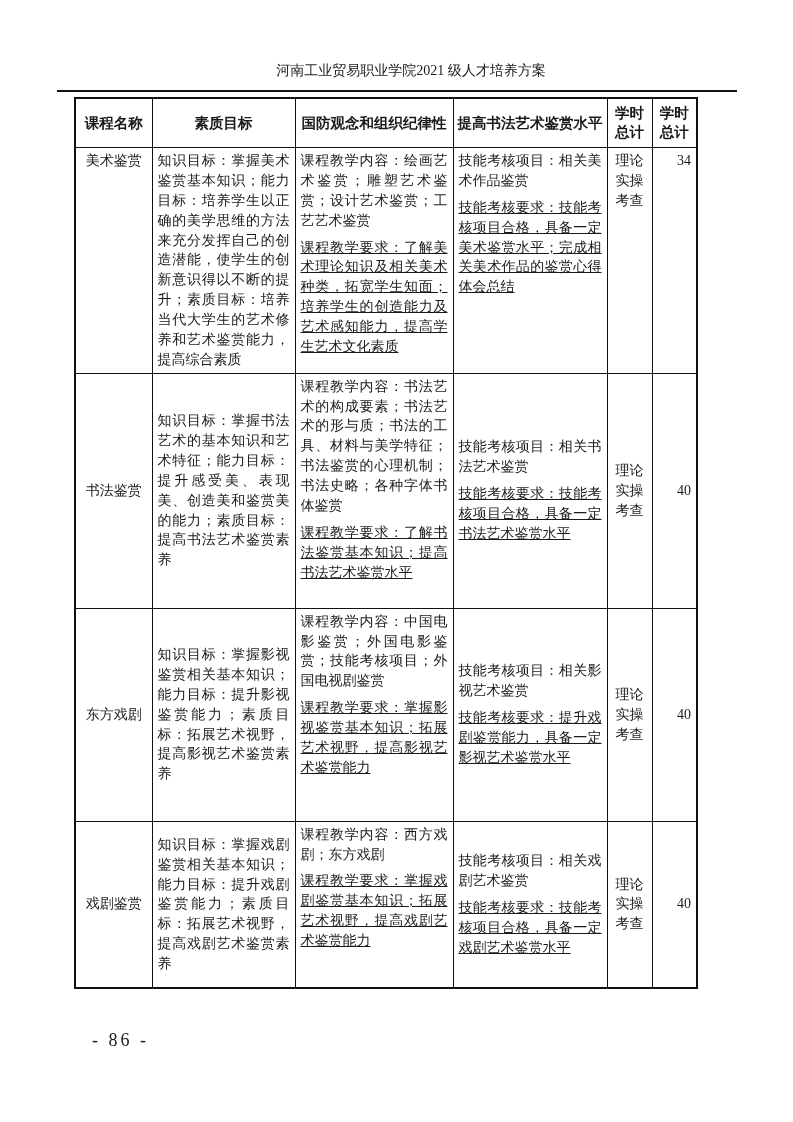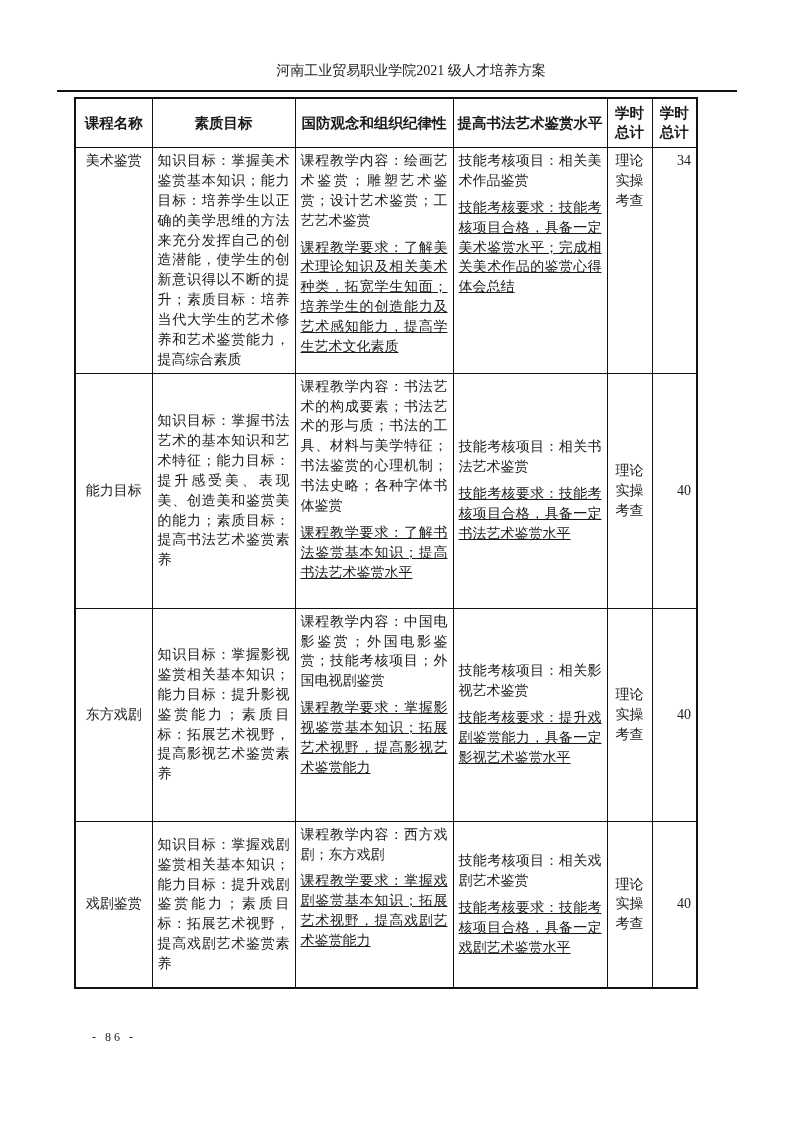--- a/index.html
+++ b/index.html
@@ -88,21 +88,21 @@
   .course-table p + p {
     margin-top: 7px; 
     text-decoration: underline;
   }
 
   
   .page-footer {
     position: absolute;
     top: 1030px;
     left: 92px;
-    font-size: 12px;
+    font-size: 18px;
     letter-spacing: 3px;
   }
 </style>
 </head>
 <body>
 
 <div class="page-header">
   <span>河南工业贸易职业学院</span>
   <span>2021 级人才培养方案</span>
 </div>
@@ -138,21 +138,21 @@
           <p>课程教学要求：了解美术理论知识及相关美术种类，拓宽学生知面；培养学生的创造能力及艺术感知能力，提高学生艺术文化素质</p>
         </td>
     <td class="cell-assessment">
           <p>技能考核项目：相关美术作品鉴赏</p>
           <p>技能考核要求：技能考核项目合格，具备一定美术鉴赏水平；完成相关美术作品的鉴赏心得体会总结</p>
         </td>
     <td class="cell-method">理论实操考查</td>
     <td class="cell-hours">34</td>
   </tr>
       <tr>
-    <td class="cell-course">能力目标</td>
+    <td class="cell-course">书法鉴赏</td>
     <td class="cell-objectives">
           <p>知识目标：掌握书法艺术的基本知识和艺术特征；能力目标：提升感受美、表现美、创造美和鉴赏美的能力；素质目标：提高书法艺术鉴赏素养</p>
         </td>
     <td class="cell-content">
           <p>课程教学内容：书法艺术的构成要素；书法艺术的形与质；书法的工具、材料与美学特征；书法鉴赏的心理机制；书法史略；各种字体书体鉴赏</p>
           <p>课程教学要求：了解书法鉴赏基本知识；提高书法艺术鉴赏水平</p>
         </td>
     <td class="cell-assessment">
           <p>技能考核项目：相关书法艺术鉴赏</p>
           <p>技能考核要求：技能考核项目合格，具备一定书法艺术鉴赏水平</p>

